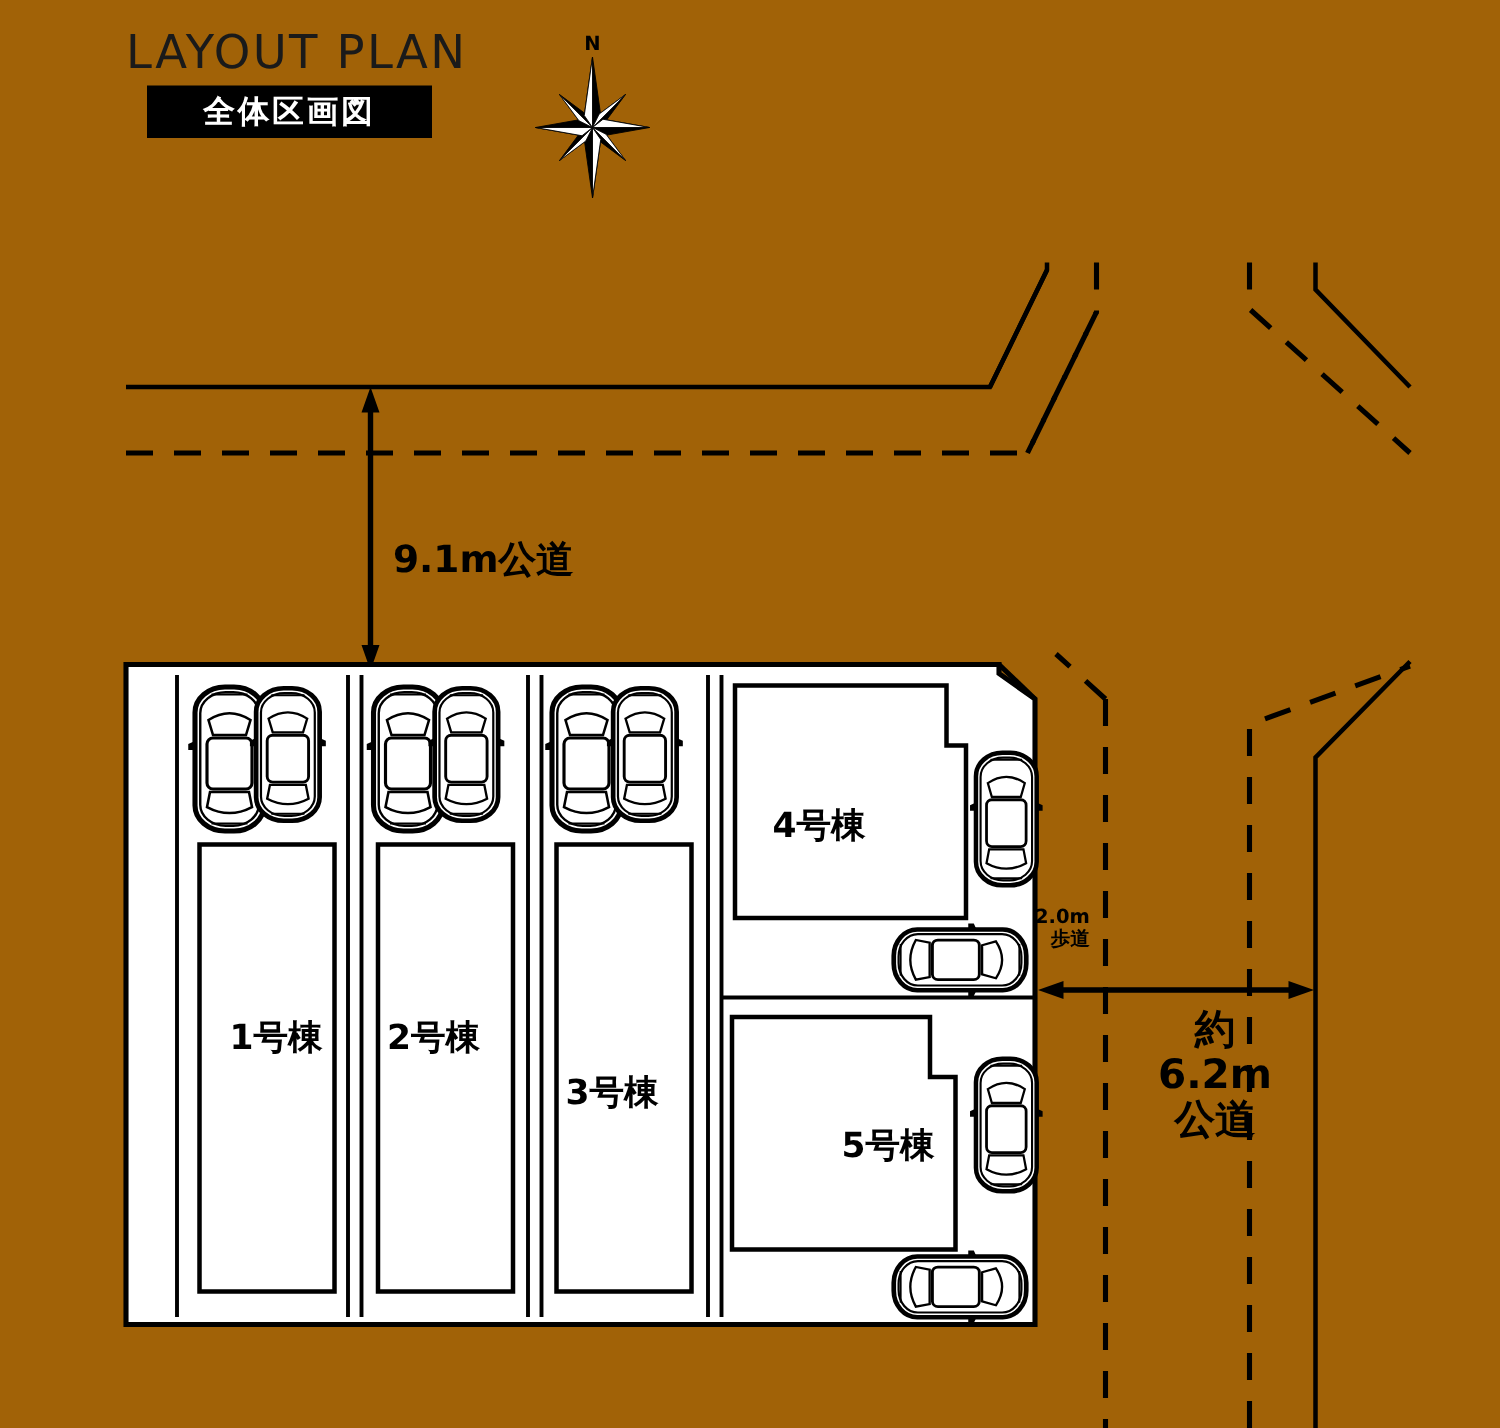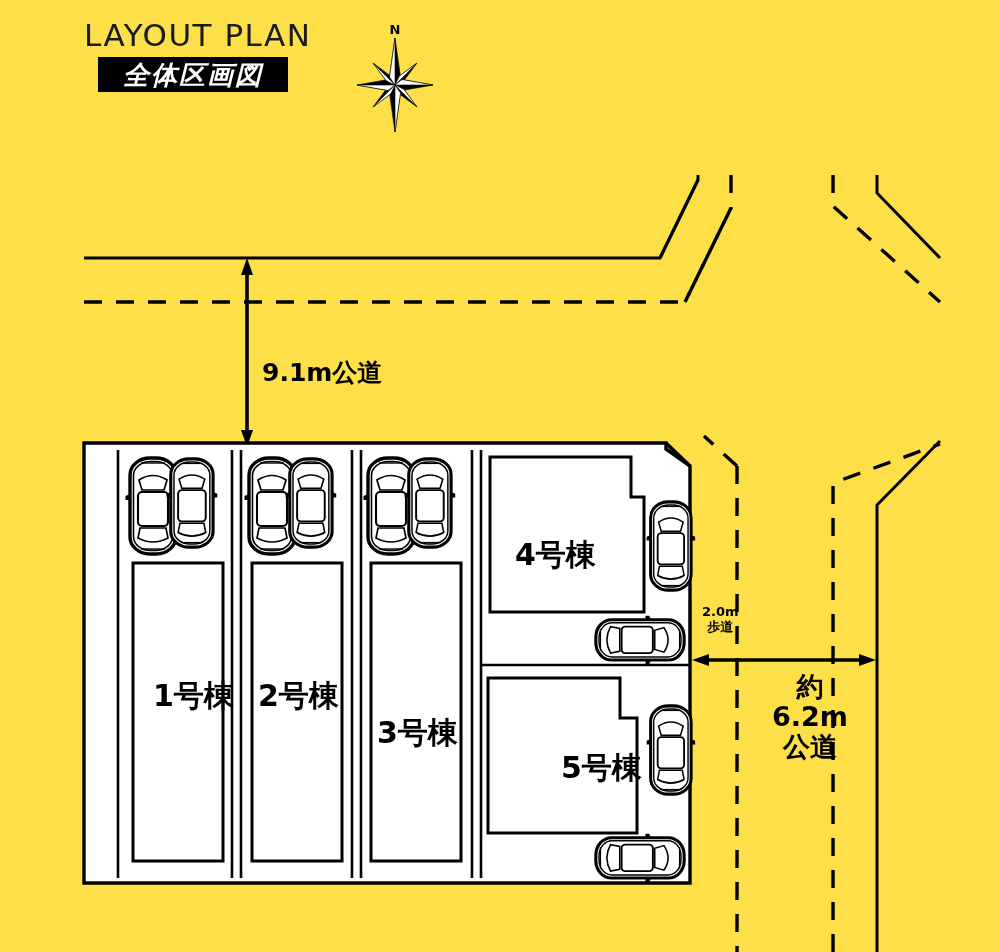--- a/index.html
+++ b/index.html
@@ -8,21 +8,21 @@
     background: #ffffff;
   }
   body {
     font-family: "Liberation Sans", sans-serif;
     -webkit-font-smoothing: antialiased;
   }
   #page {
     position: relative;
     width: 1000px;
     height: 952px;
-    background: #fde047;
+    background: #a16207;
     overflow: hidden;
   }
 
   
   #title-block {
     position: absolute;
     left: 84px;
     top: 18px;
     width: 250px;
   }
@@ -41,25 +41,24 @@
     width: 190px;
     height: 35px;
     background: #000000;
     display: flex;
     align-items: center;
     justify-content: center;
   }
   #title-jp {
     color: #ffffff;
     font-family: "DejaVu Sans", sans-serif;
-    font-size: 26px;
+    font-size: 21px;
     font-weight: bold;
     letter-spacing: 2px;
     line-height: 1;
-    font-style: italic;
   }
 
   
   #compass {
     position: absolute;
     left: 355px;
     top: 22px;
     width: 80px;
     height: 110px;
   }
@@ -94,37 +93,36 @@
   #label-road-top {
     left: 262px;
     top: 360px;
     font-size: 25px;
     letter-spacing: 0px;
   }
   #label-sidewalk {
     left: 690px;
     top: 605px;
     font-size: 13px;
-    text-align: center;
+    text-align: right;
     line-height: 1.12;
-    padding-left: 12px;
   }
   #label-road-right {
     left: 755px;
     top: 672px;
     width: 110px;
     text-align: center;
     font-size: 27px;
     line-height: 1.12;
   }
   .bldg-label {
     position: absolute;
     font-family: "DejaVu Sans", sans-serif;
     font-weight: bold;
-    font-size: 30px;
+    font-size: 23px;
     color: #000;
     white-space: nowrap;
   }
   #label-b1 { left: 140px; top: 676px; margin-left: 13px; }
   #label-b2 { left: 258px; top: 676px; }
   #label-b3 { left: 377px; top: 676px; margin-top: 37px; }
   #label-b4 { left: 515px; top: 535px; }
   #label-b5 { left: 520px; top: 748px; margin-left: 41px; }
 </style>
 </head>

